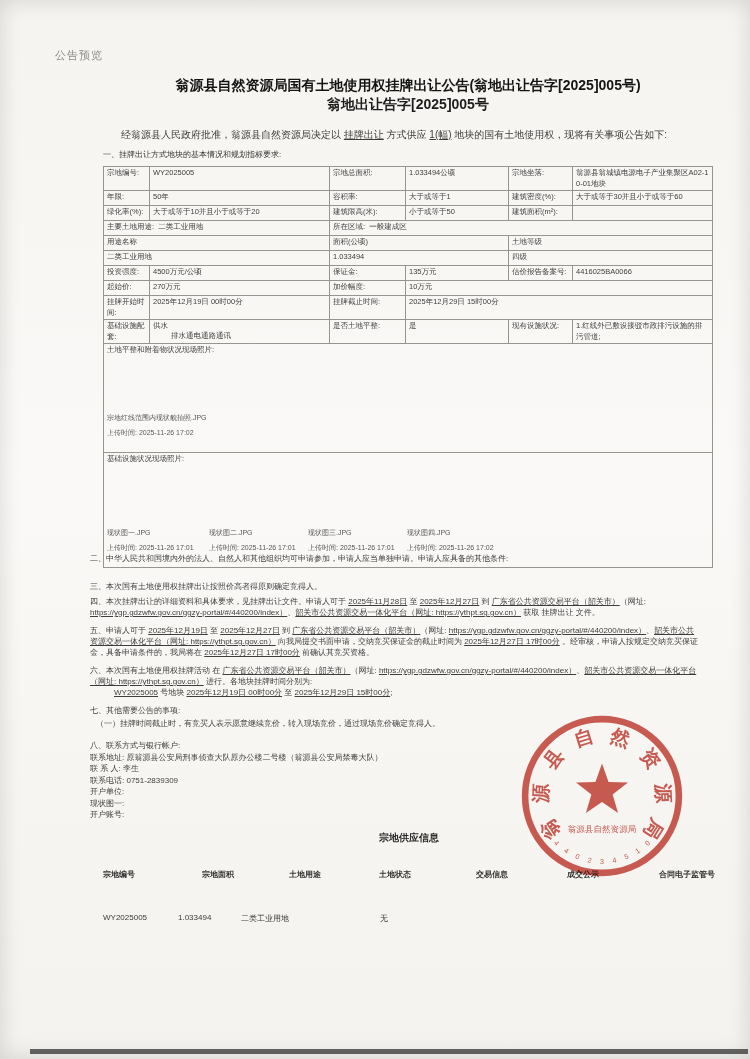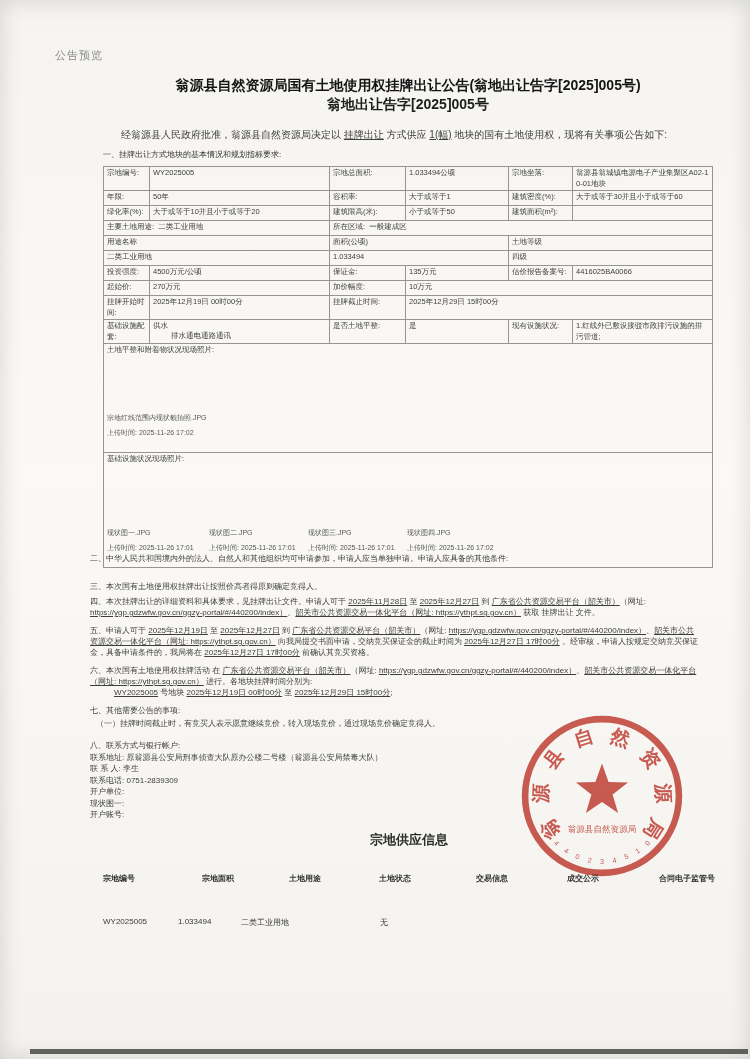--- a/index.html
+++ b/index.html
@@ -38,21 +38,21 @@
   .cap-w1{width:102px;}.cap-w2{width:99px;}.cap-w3{width:99px;}
   .secs{position:absolute;left:90px;top:553px;width:612px;font-size:8px;line-height:11px;color:#3e3e3e;}
   .secs p{margin:0 0 7px 0;}
   .p-s2{margin-bottom:17px !important;}
   .p-s3{margin-bottom:4px !important;}
   .sub-line{padding-left:24px;}
   .s7-item{padding-left:6px;}
   .contact{margin-top:2px;}
   .contact div{line-height:11.5px;}
   .supply{position:absolute;left:103px;top:831px;width:612px;font-size:8px;color:#3a3a3a;}
-  .supply-title{text-align:center;font-weight:bold;font-size:13px;color:#2c2c2c;}
+  .supply-title{text-align:center;font-weight:bold;font-size:10px;color:#2c2c2c;}
   .supply-head,.supply-row{display:flex;}
   .supply-head{margin-top:24px;font-weight:bold;color:#333;gap:24px;}
   .supply-row{margin-top:33px;}
   .sc{flex:0 0 auto;}
   .sc1{width:75px;}.sc2{width:63px;}.sc3{width:66px;}.sc4{width:73px;}
   .sc5{width:67px;}.sc6{width:68px;}.sc7{width:112px;}.sc8{width:86px;}
   .seal{position:absolute;left:516px;top:710px;width:172px;height:172px;
         mix-blend-mode:multiply;opacity:.88;}
   .scan-strip{position:absolute;left:30px;right:2px;bottom:5px;height:5px;background:#3d3d3d;opacity:.8;}
 </style>

